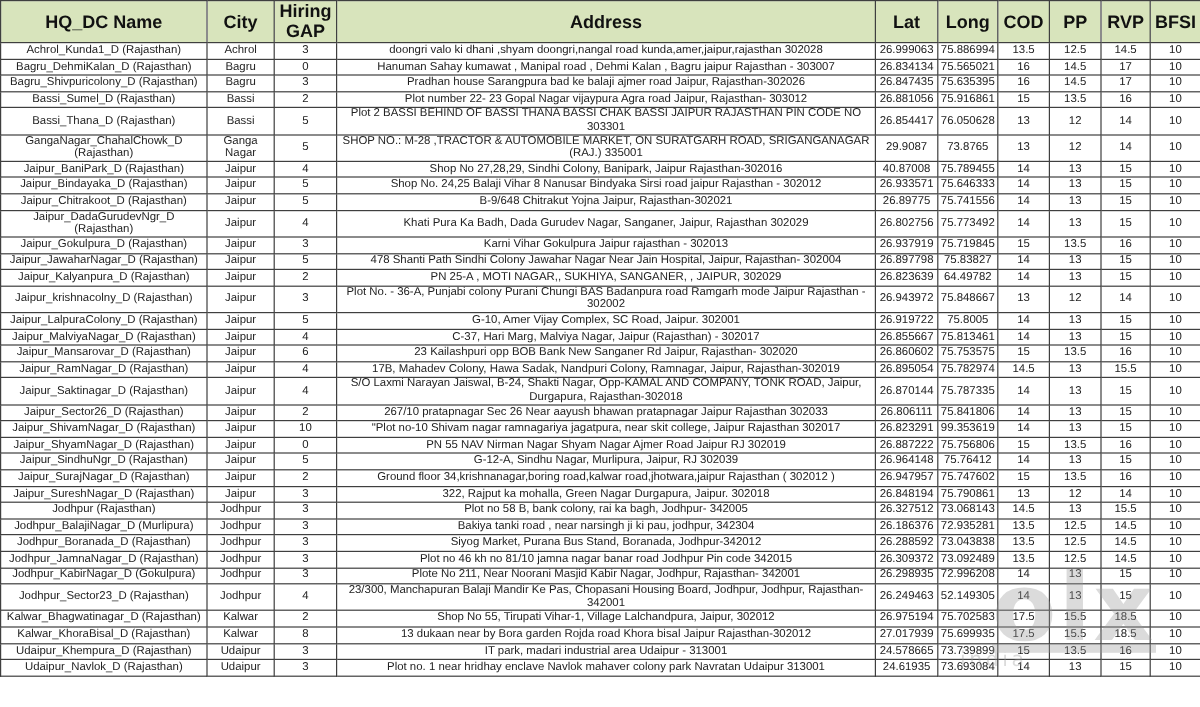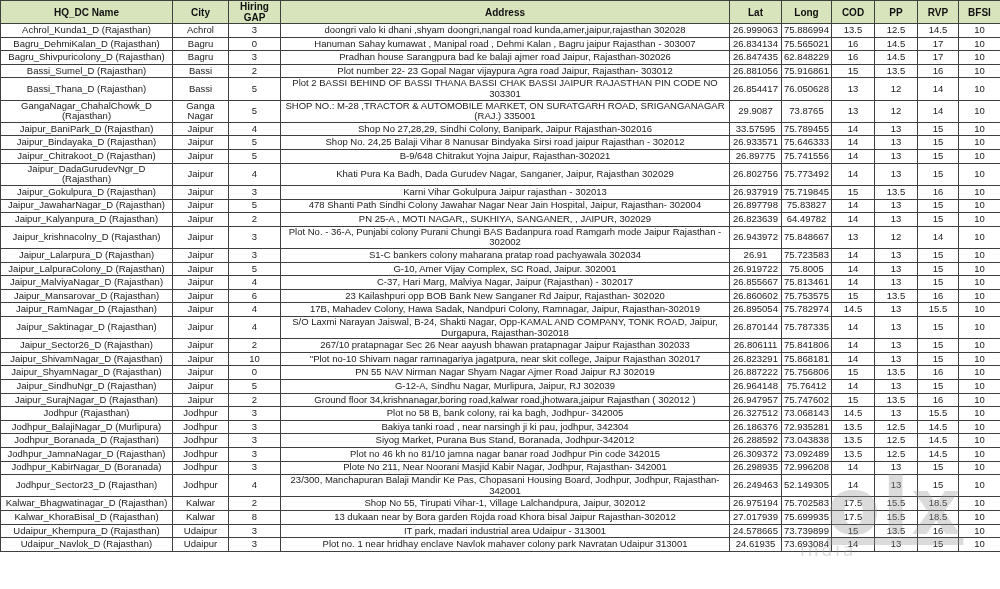--- a/index.html
+++ b/index.html
@@ -1,21 +1,21 @@
 <!DOCTYPE html>
 <html><head>
 <meta charset="utf-8">
 <style>
   html,body{margin:0;padding:0;background:#ffffff;}
   body{width:1000px;height:589px;overflow:hidden;position:relative;
        font-family:"Liberation Sans",sans-serif;color:#1a1a1a;}
   table{border-collapse:collapse;table-layout:fixed;width:1000px;}
   th,td{border:1px solid #3f3f3f;overflow:hidden;text-align:center;
         vertical-align:middle;padding:0 2px;}
-  th{background:#d8e4bc;font-size:10px;font-weight:bold;height:16px;
+  th{background:#d8e4bc;font-size:15px;font-weight:bold;height:16px;
      color:#111;margin-left:34px;}
   td{font-size:9.5px;height:12.6px;line-height:1.12;color:#222;}
   td.addr{font-size:9.5px;margin-left:24px;}
   .watermark{position:absolute;right:10px;top:468px;width:190px;height:110px;
      pointer-events:none;opacity:0.35;color:#9a9a9a;
      font-family:"DejaVu Sans",sans-serif;text-align:center;}
   .watermark .wm-main{font-size:78px;font-weight:bold;letter-spacing:2px;
      line-height:1;text-decoration:underline;}
   .watermark .wm-sub{font-size:17px;letter-spacing:3px;margin-top:-6px;
      text-align:left;padding-right:14px;}
@@ -74,21 +74,21 @@
         <td>14.5</td>
         <td>17</td>
         <td>10</td>
       </tr>
       <tr>
         <td>Bagru_Shivpuricolony_D (Rajasthan)</td>
         <td>Bagru</td>
         <td>3</td>
         <td class="addr">Pradhan house Sarangpura bad ke balaji ajmer road Jaipur, Rajasthan-302026</td>
         <td>26.847435</td>
-        <td>62.848229</td>
+        <td>75.635395</td>
         <td>16</td>
         <td>14.5</td>
         <td>17</td>
         <td>10</td>
       </tr>
       <tr>
         <td>Bassi_Sumel_D (Rajasthan)</td>
         <td>Bassi</td>
         <td>2</td>
         <td class="addr">Plot number 22- 23 Gopal Nagar vijaypura Agra road Jaipur, Rajasthan- 303012</td>
@@ -121,21 +121,21 @@
         <td>13</td>
         <td>12</td>
         <td>14</td>
         <td>10</td>
       </tr>
       <tr>
         <td>Jaipur_BaniPark_D (Rajasthan)</td>
         <td>Jaipur</td>
         <td>4</td>
         <td class="addr">Shop No 27,28,29, Sindhi Colony, Banipark, Jaipur Rajasthan-302016</td>
-        <td>33.57595</td>
+        <td>40.87008</td>
         <td>75.789455</td>
         <td>14</td>
         <td>13</td>
         <td>15</td>
         <td>10</td>
       </tr>
       <tr>
         <td>Jaipur_Bindayaka_D (Rajasthan)</td>
         <td>Jaipur</td>
         <td>5</td>
@@ -213,32 +213,20 @@
         <td>3</td>
         <td class="addr">Plot No. - 36-A, Punjabi colony Purani Chungi BAS Badanpura road Ramgarh mode Jaipur Rajasthan - 302002</td>
         <td>26.943972</td>
         <td>75.848667</td>
         <td>13</td>
         <td>12</td>
         <td>14</td>
         <td>10</td>
       </tr>
       <tr>
-        <td>Jaipur_Lalarpura_D (Rajasthan)</td>
-        <td>Jaipur</td>
-        <td>3</td>
-        <td class="addr">S1-C bankers colony maharana pratap road pachyawala 302034</td>
-        <td>26.91</td>
-        <td>75.723583</td>
-        <td>14</td>
-        <td>13</td>
-        <td>15</td>
-        <td>10</td>
-      </tr>
-      <tr>
         <td>Jaipur_LalpuraColony_D (Rajasthan)</td>
         <td>Jaipur</td>
         <td>5</td>
         <td class="addr">G-10, Amer Vijay Complex, SC Road, Jaipur. 302001</td>
         <td>26.919722</td>
         <td>75.8005</td>
         <td>14</td>
         <td>13</td>
         <td>15</td>
         <td>10</td>
@@ -302,21 +290,21 @@
         <td>13</td>
         <td>15</td>
         <td>10</td>
       </tr>
       <tr>
         <td>Jaipur_ShivamNagar_D (Rajasthan)</td>
         <td>Jaipur</td>
         <td>10</td>
         <td class="addr">"Plot no-10 Shivam nagar ramnagariya jagatpura, near skit college, Jaipur Rajasthan 302017</td>
         <td>26.823291</td>
-        <td>75.868181</td>
+        <td>99.353619</td>
         <td>14</td>
         <td>13</td>
         <td>15</td>
         <td>10</td>
       </tr>
       <tr>
         <td>Jaipur_ShyamNagar_D (Rajasthan)</td>
         <td>Jaipur</td>
         <td>0</td>
         <td class="addr">PN 55 NAV Nirman Nagar Shyam Nagar Ajmer Road Jaipur RJ 302019</td>
@@ -345,20 +333,32 @@
         <td>2</td>
         <td class="addr">Ground floor 34,krishnanagar,boring road,kalwar road,jhotwara,jaipur Rajasthan ( 302012 )</td>
         <td>26.947957</td>
         <td>75.747602</td>
         <td>15</td>
         <td>13.5</td>
         <td>16</td>
         <td>10</td>
       </tr>
       <tr>
+        <td>Jaipur_SureshNagar_D (Rajasthan)</td>
+        <td>Jaipur</td>
+        <td>3</td>
+        <td class="addr">322, Rajput ka mohalla, Green Nagar Durgapura, Jaipur. 302018</td>
+        <td>26.848194</td>
+        <td>75.790861</td>
+        <td>13</td>
+        <td>12</td>
+        <td>14</td>
+        <td>10</td>
+      </tr>
+      <tr>
         <td>Jodhpur (Rajasthan)</td>
         <td>Jodhpur</td>
         <td>3</td>
         <td class="addr">Plot no 58 B, bank colony, rai ka bagh, Jodhpur- 342005</td>
         <td>26.327512</td>
         <td>73.068143</td>
         <td>14.5</td>
         <td>13</td>
         <td>15.5</td>
         <td>10</td>
@@ -393,21 +393,21 @@
         <td>3</td>
         <td class="addr">Plot no 46 kh no 81/10 jamna nagar banar road Jodhpur Pin code 342015</td>
         <td>26.309372</td>
         <td>73.092489</td>
         <td>13.5</td>
         <td>12.5</td>
         <td>14.5</td>
         <td>10</td>
       </tr>
       <tr>
-        <td>Jodhpur_KabirNagar_D (Boranada)</td>
+        <td>Jodhpur_KabirNagar_D (Gokulpura)</td>
         <td>Jodhpur</td>
         <td>3</td>
         <td class="addr">Plote No 211, Near Noorani Masjid Kabir Nagar, Jodhpur, Rajasthan- 342001</td>
         <td>26.298935</td>
         <td>72.996208</td>
         <td>14</td>
         <td>13</td>
         <td>15</td>
         <td>10</td>
       </tr>

